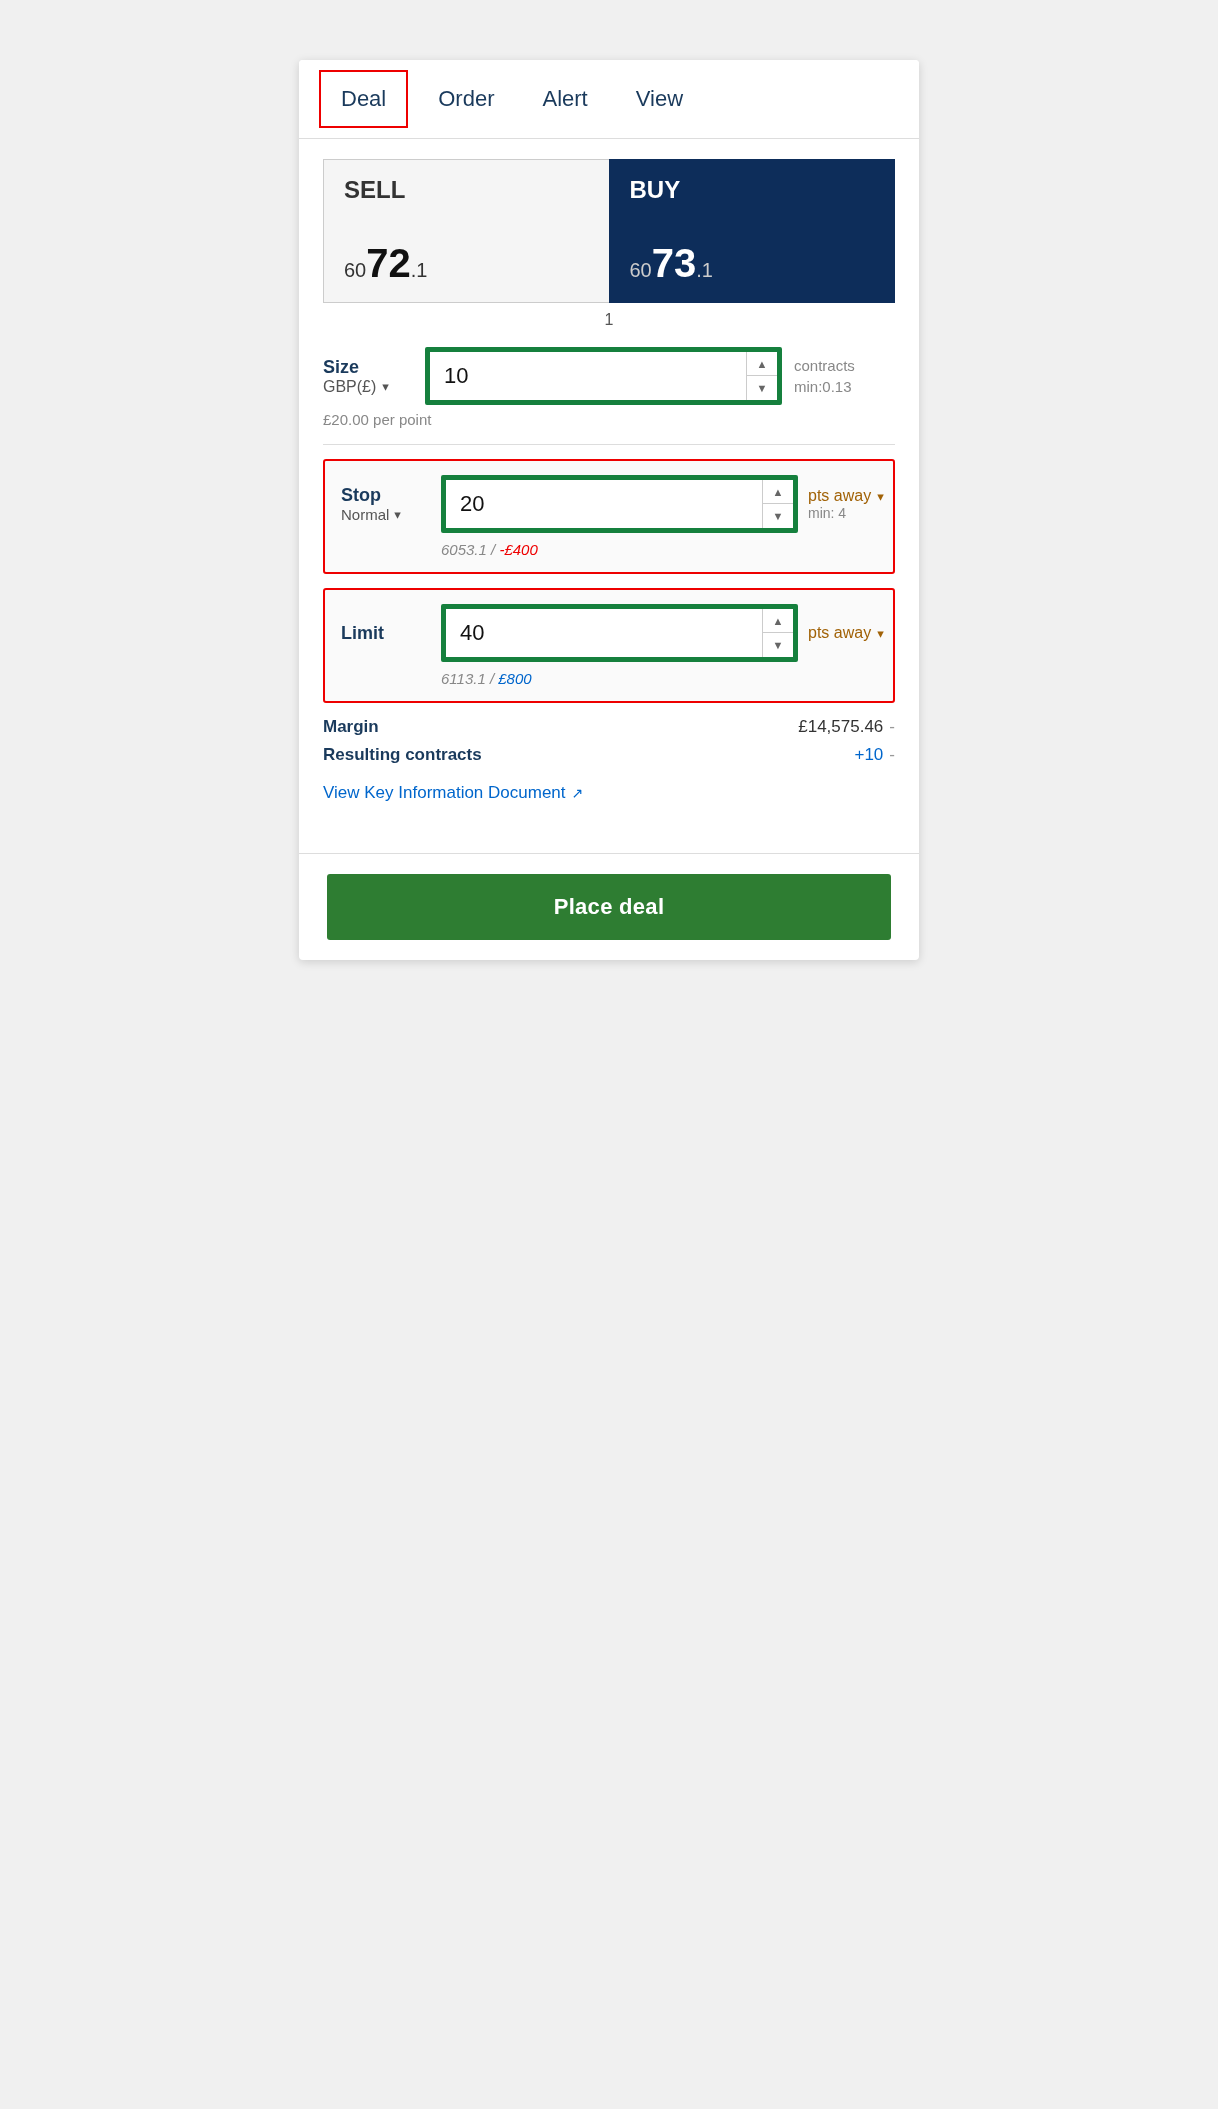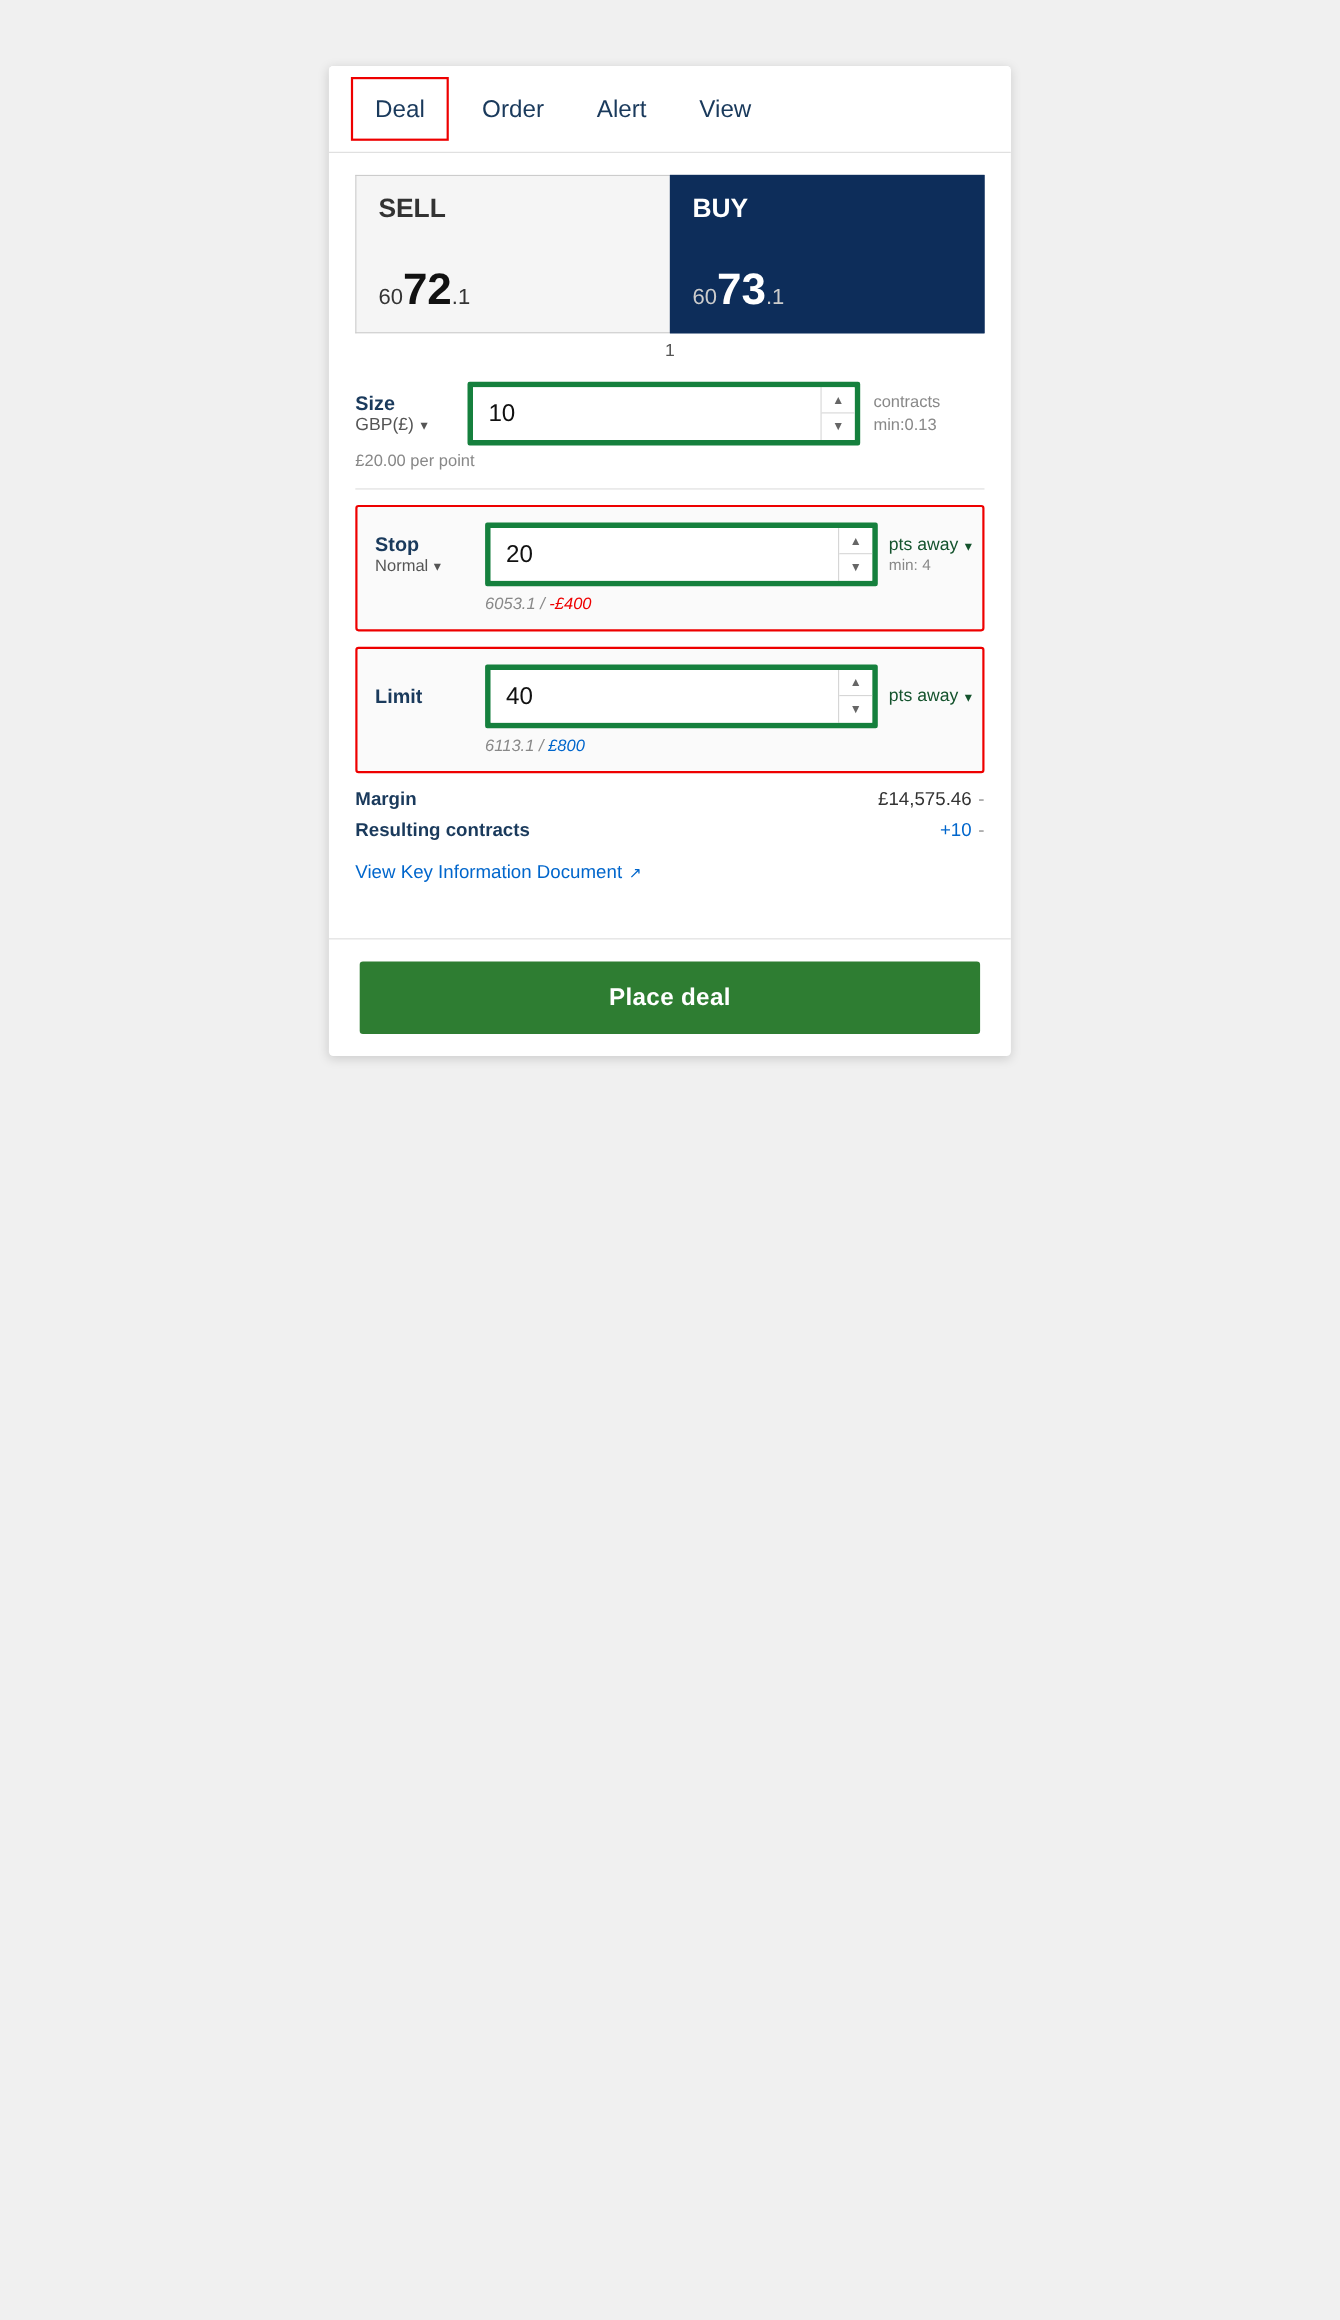--- a/index.html
+++ b/index.html
@@ -221,21 +221,21 @@
       gap: 3px;
     }
     .sl-right {
       display: flex;
       align-items: center;
       gap: 10px;
       flex: 1;
     }
     .pts-label {
       font-size: 16px;
-      color: #14532d;
+      color: #a16207;
       display: flex;
       align-items: center;
       gap: 4px;
       white-space: nowrap;
     }
     .sl-sub-info {
       font-size: 15px;
       color: #888;
       font-style: italic;
       margin-top: 4px;

